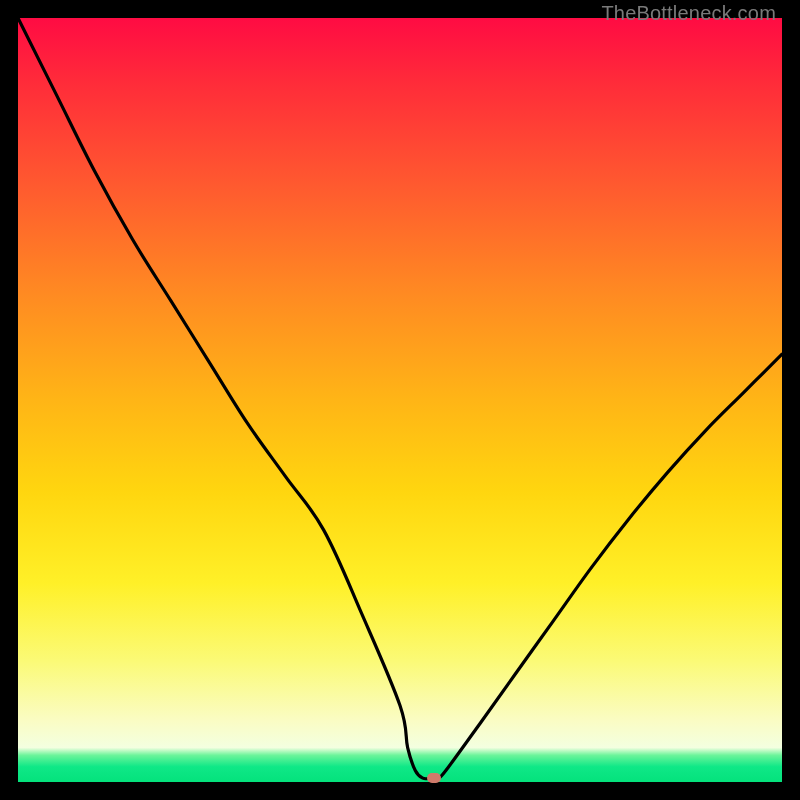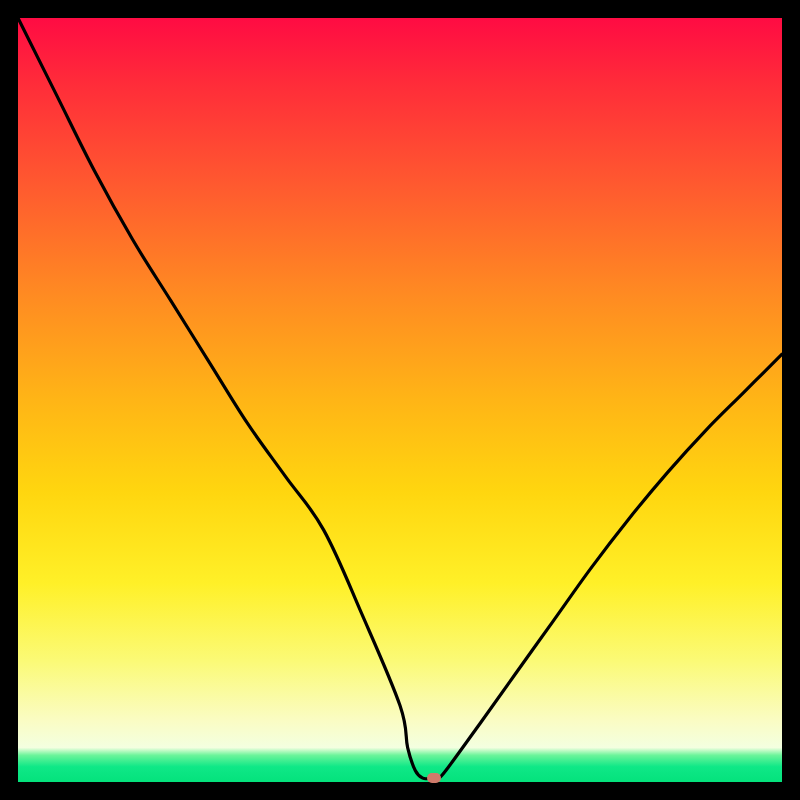--- a/index.html
+++ b/index.html
@@ -71,13 +71,14 @@
 </head>
 <body>
 
 <div class="canvas">
   <div class="plot-area">
     <svg class="curve" viewBox="0 0 764 764" preserveAspectRatio="none">
       <path id="curve-path" fill="none" stroke="#000" stroke-width="3.2" stroke-linejoin="round" stroke-linecap="round" d="M 0.00 0.00 C 6.88 13.75, 24.45 48.90, 38.20 76.40 C 51.95 103.90, 62.65 126.67, 76.40 152.80 C 90.15 178.93, 100.85 198.18, 114.60 221.56 C 128.35 244.94, 139.05 260.68, 152.80 282.68 C 166.55 304.68, 177.25 321.80, 191.00 343.80 C 204.75 365.80, 215.45 384.29, 229.20 404.92 C 242.95 425.55, 253.65 439.15, 267.40 458.40 C 281.15 477.65, 291.85 487.13, 305.60 511.88 C 319.35 536.63, 330.05 564.29, 343.80 595.92 C 357.55 627.55, 373.75 663.53, 382.00 687.60 C 390.25 711.67, 386.89 717.93, 389.64 729.62 C 392.39 741.31, 394.53 747.04, 397.28 752.54 C 400.03 758.04, 402.17 758.80, 404.92 760.18 C 407.67 761.56, 409.81 760.18, 412.56 760.18 C 415.31 760.18, 417.45 761.56, 420.20 760.18 C 422.95 758.80, 420.96 761.48, 427.84 752.54 C 434.72 743.60, 446.02 727.71, 458.40 710.52 C 470.78 693.33, 482.85 676.29, 496.60 657.04 C 510.35 637.79, 521.05 622.81, 534.80 603.56 C 548.55 584.31, 559.25 568.65, 573.00 550.08 C 586.75 531.51, 597.45 517.61, 611.20 500.42 C 624.95 483.23, 635.65 470.39, 649.40 454.58 C 663.15 438.77, 673.85 427.00, 687.60 412.56 C 701.35 398.12, 712.05 388.11, 725.80 374.36 C 739.55 360.61, 757.12 343.04, 764.00 336.16"></path>
     </svg>
     <div id="marker" class="marker" style="left: 416.38px; top: 760.18px;"></div>
   </div>
+  <div class="watermark">TheBottleneck.com</div>
 </div>
 
 </body></html>

